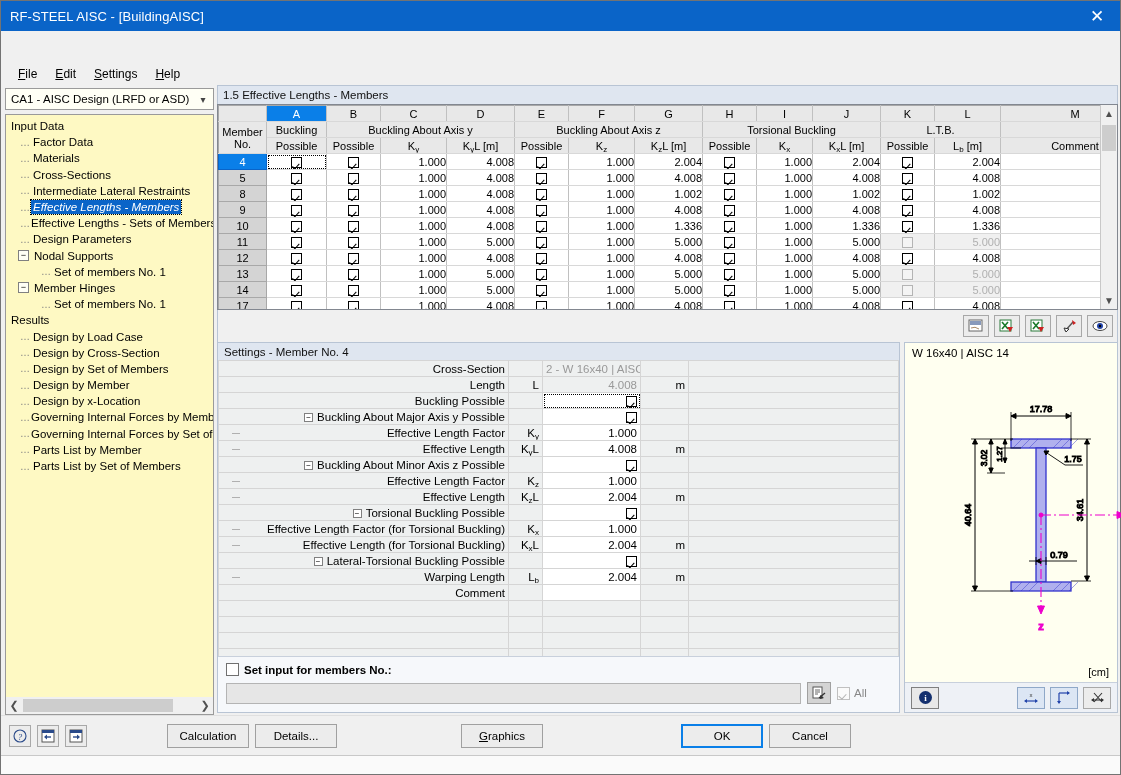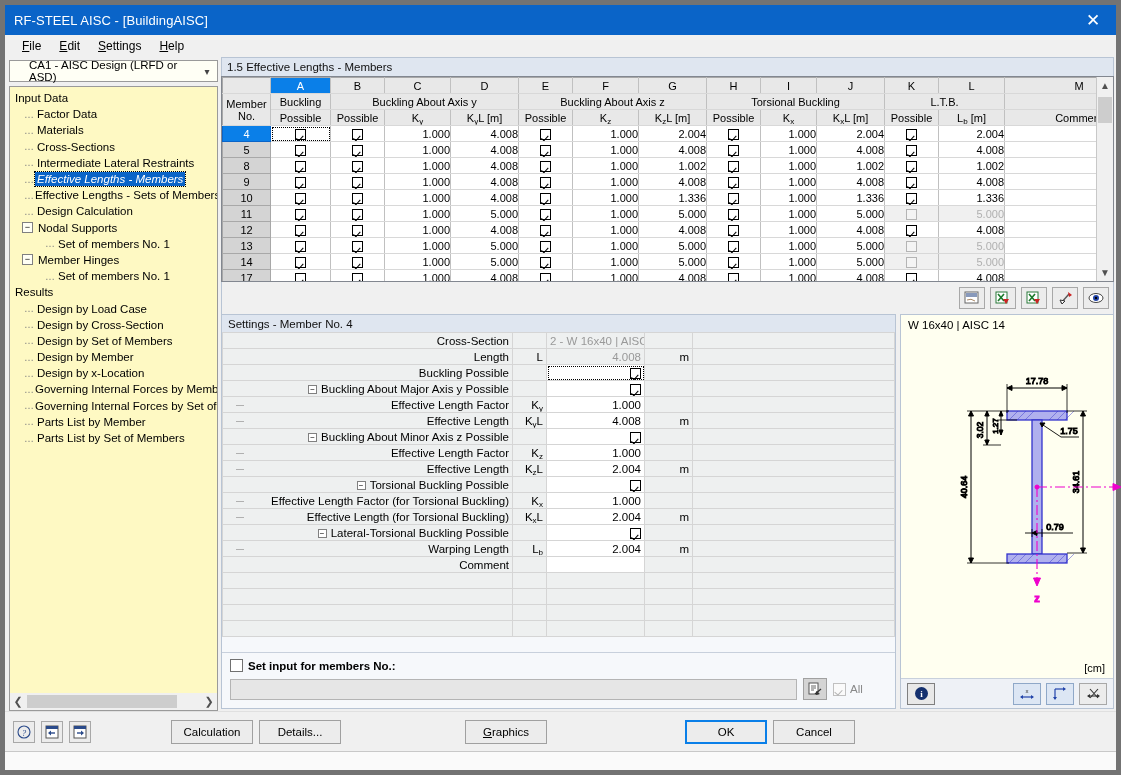--- a/index.html
+++ b/index.html
@@ -8,58 +8,58 @@
     width: 1121px; height: 775px;
     font-family: "Liberation Sans", sans-serif;
     font-size: 11.5px;
     overflow: hidden;
     background: #f0f0f0;
   }
   .window {
     width: 1121px; height: 775px;
     background: #f0f0f0;
     display: flex; flex-direction: column;
-    border: 5px solid #737373;
+    border: 1px solid #737373;
     position: relative;
   }
   
   .titlebar {
     height: 30px; background: #0a64c8; color: #fff;
     display: flex; align-items: center;
     padding-left: 9px; font-size: 13px;
     flex: 0 0 30px;
   }
   .titlebar .title { flex: 1; letter-spacing: .1px; }
   .titlebar .close {
     width: 46px; height: 30px; display: flex;
     align-items: center; justify-content: center;
     font-size: 17px; font-weight: 300; color: #fff; cursor: pointer;
   }
   
   .menubar {
     height: 22px; background: #f0f0f0; display: flex; align-items: center;
-    padding-left: 8px; flex: 0 0 22px; border-bottom: 1px solid #f0f0f0;
+    padding-left: 8px; flex: 0 0 22px; border-bottom: 1px solid #f0f0f0; margin-top: 32px;
   }
   .menubar .mi {
     padding: 2px 9px; font-size: 12px; color: #000; cursor: default;
   }
   .menubar .mi u { text-decoration: underline; }
   
   .body { flex: 1; display: flex; min-height: 0; }
   
   .leftpanel {
     width: 216px; flex: 0 0 216px; display: flex; flex-direction: column;
     background: #f0f0f0; padding: 3px 3px 0 4px;
   }
   .combo {
     height: 22px; background: #fffff5; border: 1px solid #9a9a9a;
     display: flex; align-items: center; font-size: 11.5px;
     padding-left: 5px; position: relative; margin-bottom: 4px;
   }
-  .combo .cval { flex: 1; margin-left: 14px; }
+  .combo .cval { flex: 1; }
   .combo .arrow {
     width: 20px; text-align: center; color: #444; font-size: 10px;
   }
   .tree {
     flex: 1; background: #fef9c3; border: 1px solid #9a9a9a;
     border-bottom: none; overflow: hidden; padding: 3px 0 0 3px;
     font-size: 11.5px; position: relative;
   }
   .tnode { height: 16.2px; display: flex; align-items: center; white-space: nowrap; }
   .tnode .lbl { padding: 0 2px; line-height: 14px; }
@@ -310,21 +310,21 @@
           <div class="tnode child sel">
             <span class="dash">…</span>
             <span class="lbl">Effective Lengths - Members</span>
           </div>
           <div class="tnode child">
             <span class="dash">…</span>
             <span class="lbl">Effective Lengths - Sets of Members</span>
           </div>
           <div class="tnode child">
             <span class="dash">…</span>
-            <span class="lbl">Design Calculation</span>
+            <span class="lbl">Design Parameters</span>
           </div>
           <div class="tnode child">
             <span class="expander">−</span>
             <span class="lbl">Nodal Supports</span>
           </div>
           <div class="tnode child2">
             <span class="dash">…</span>
             <span class="lbl">Set of members No. 1</span>
           </div>
           <div class="tnode child">

